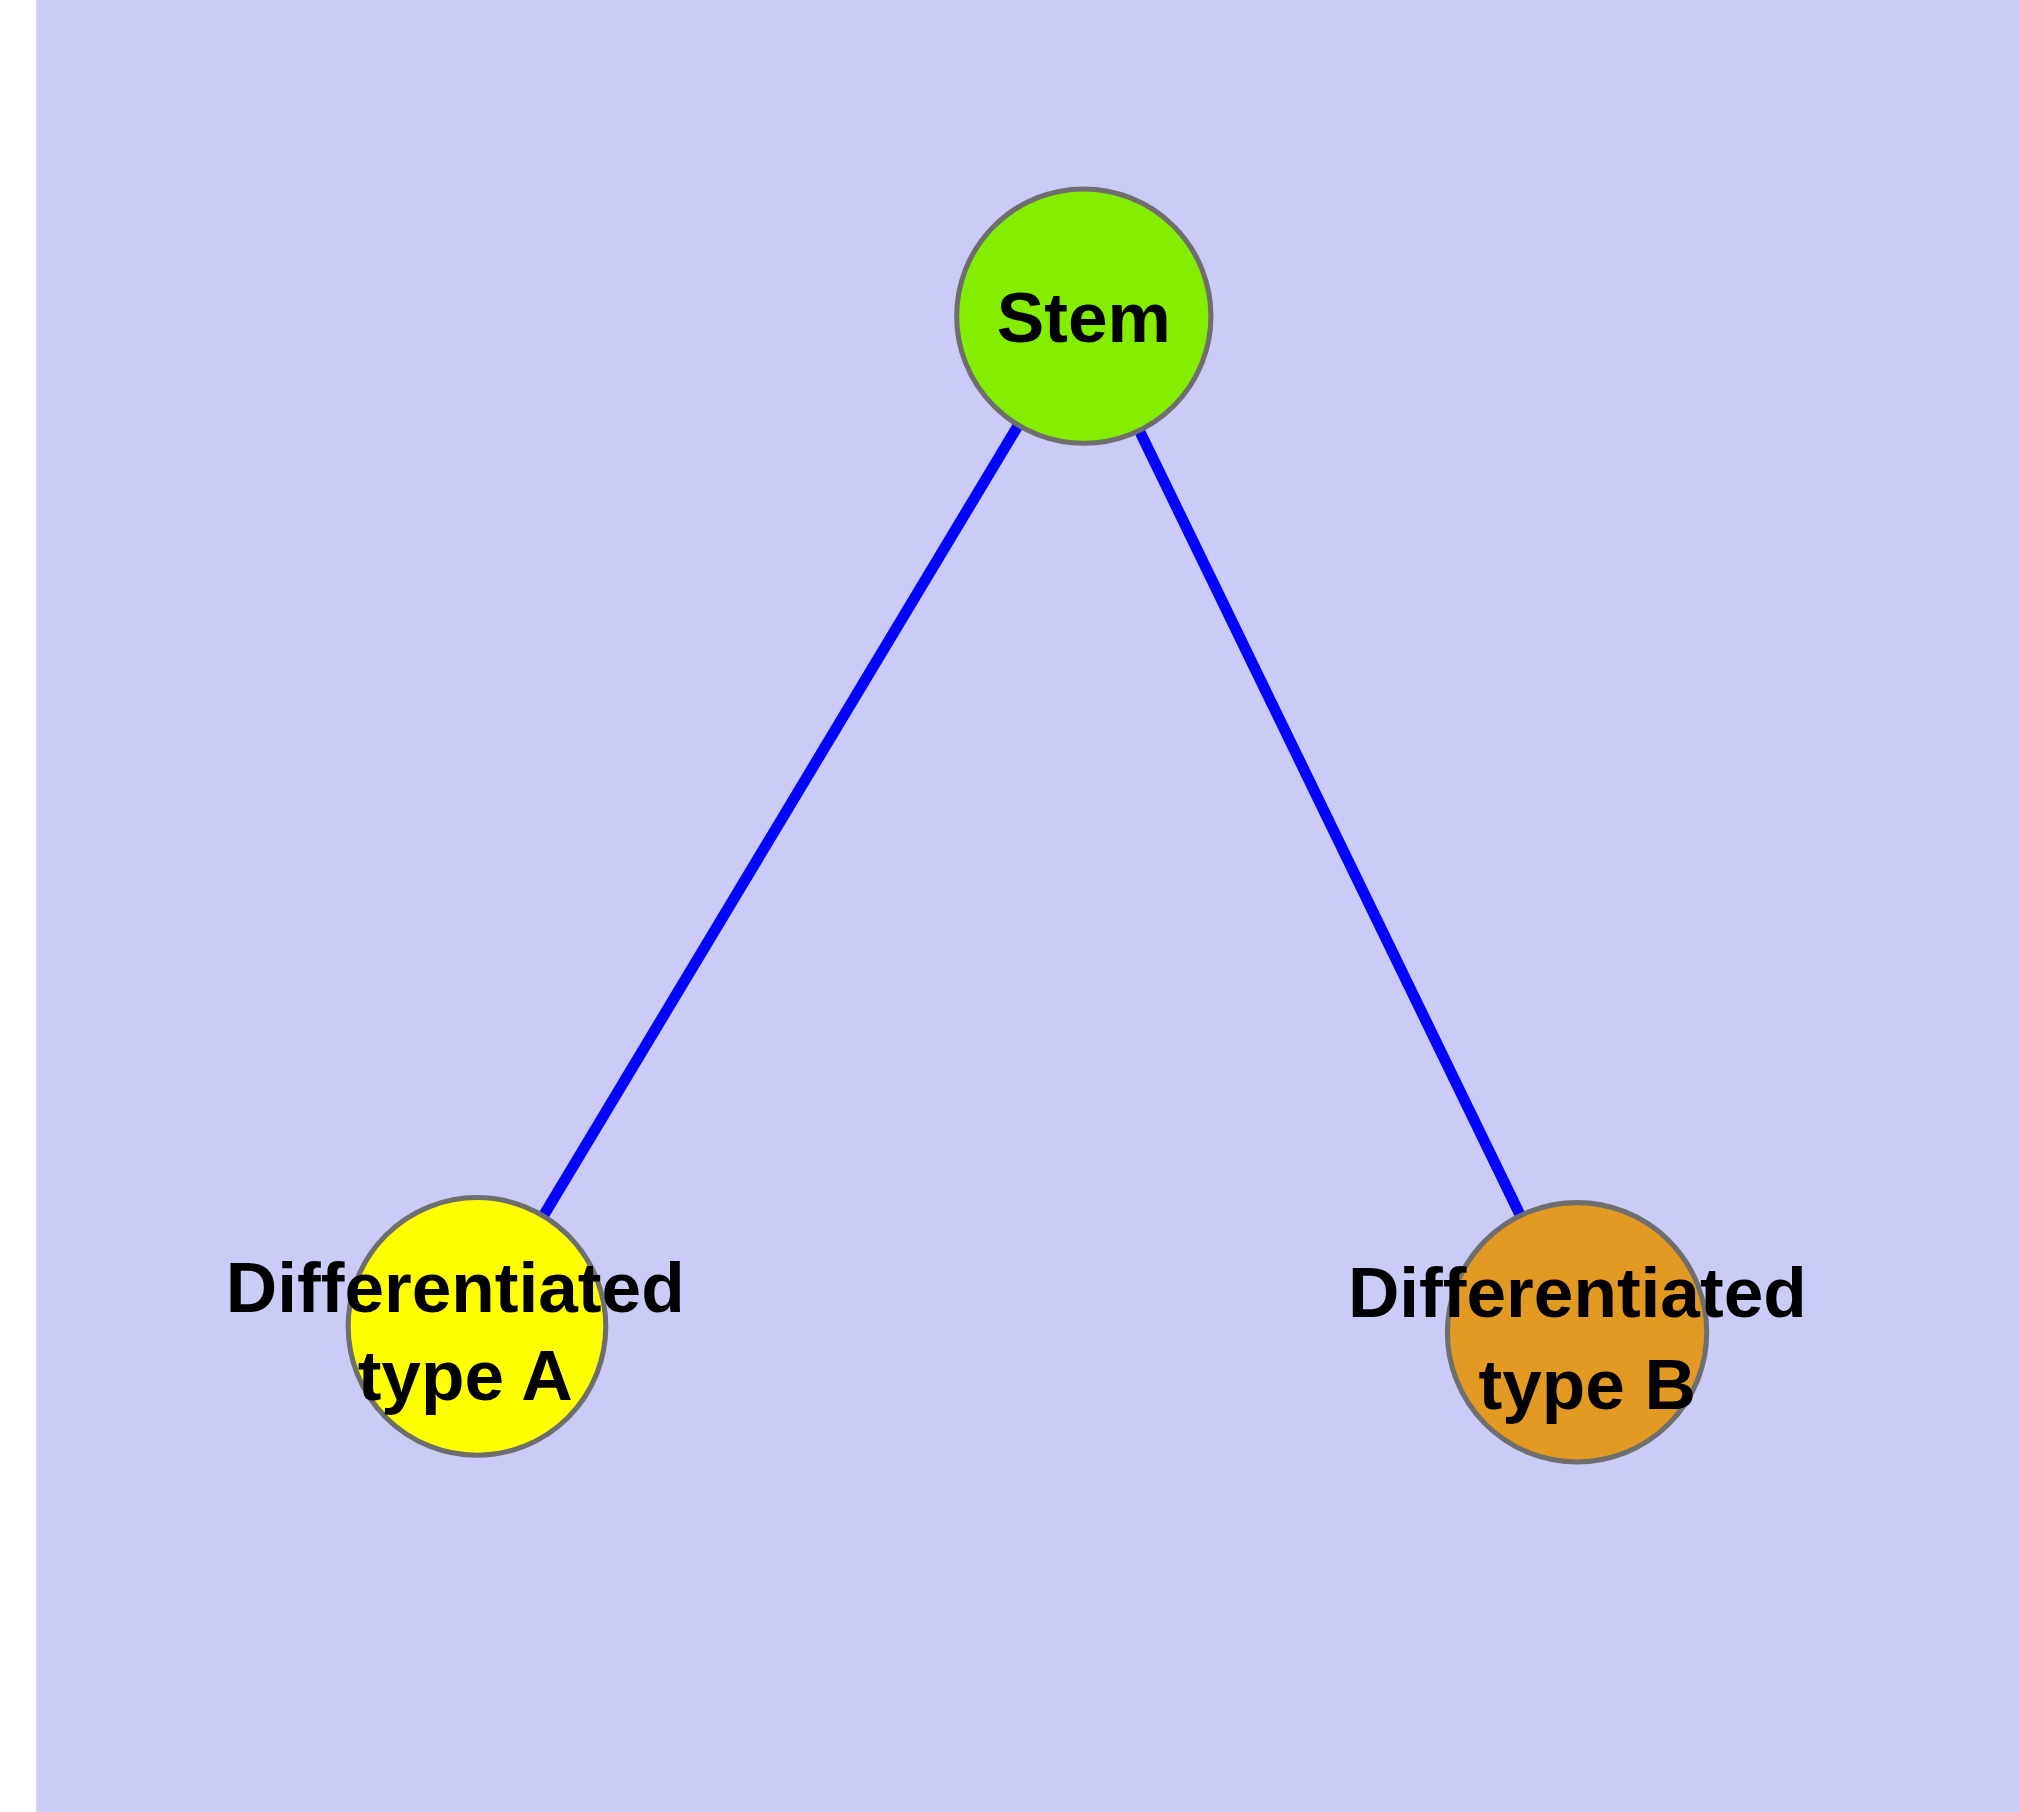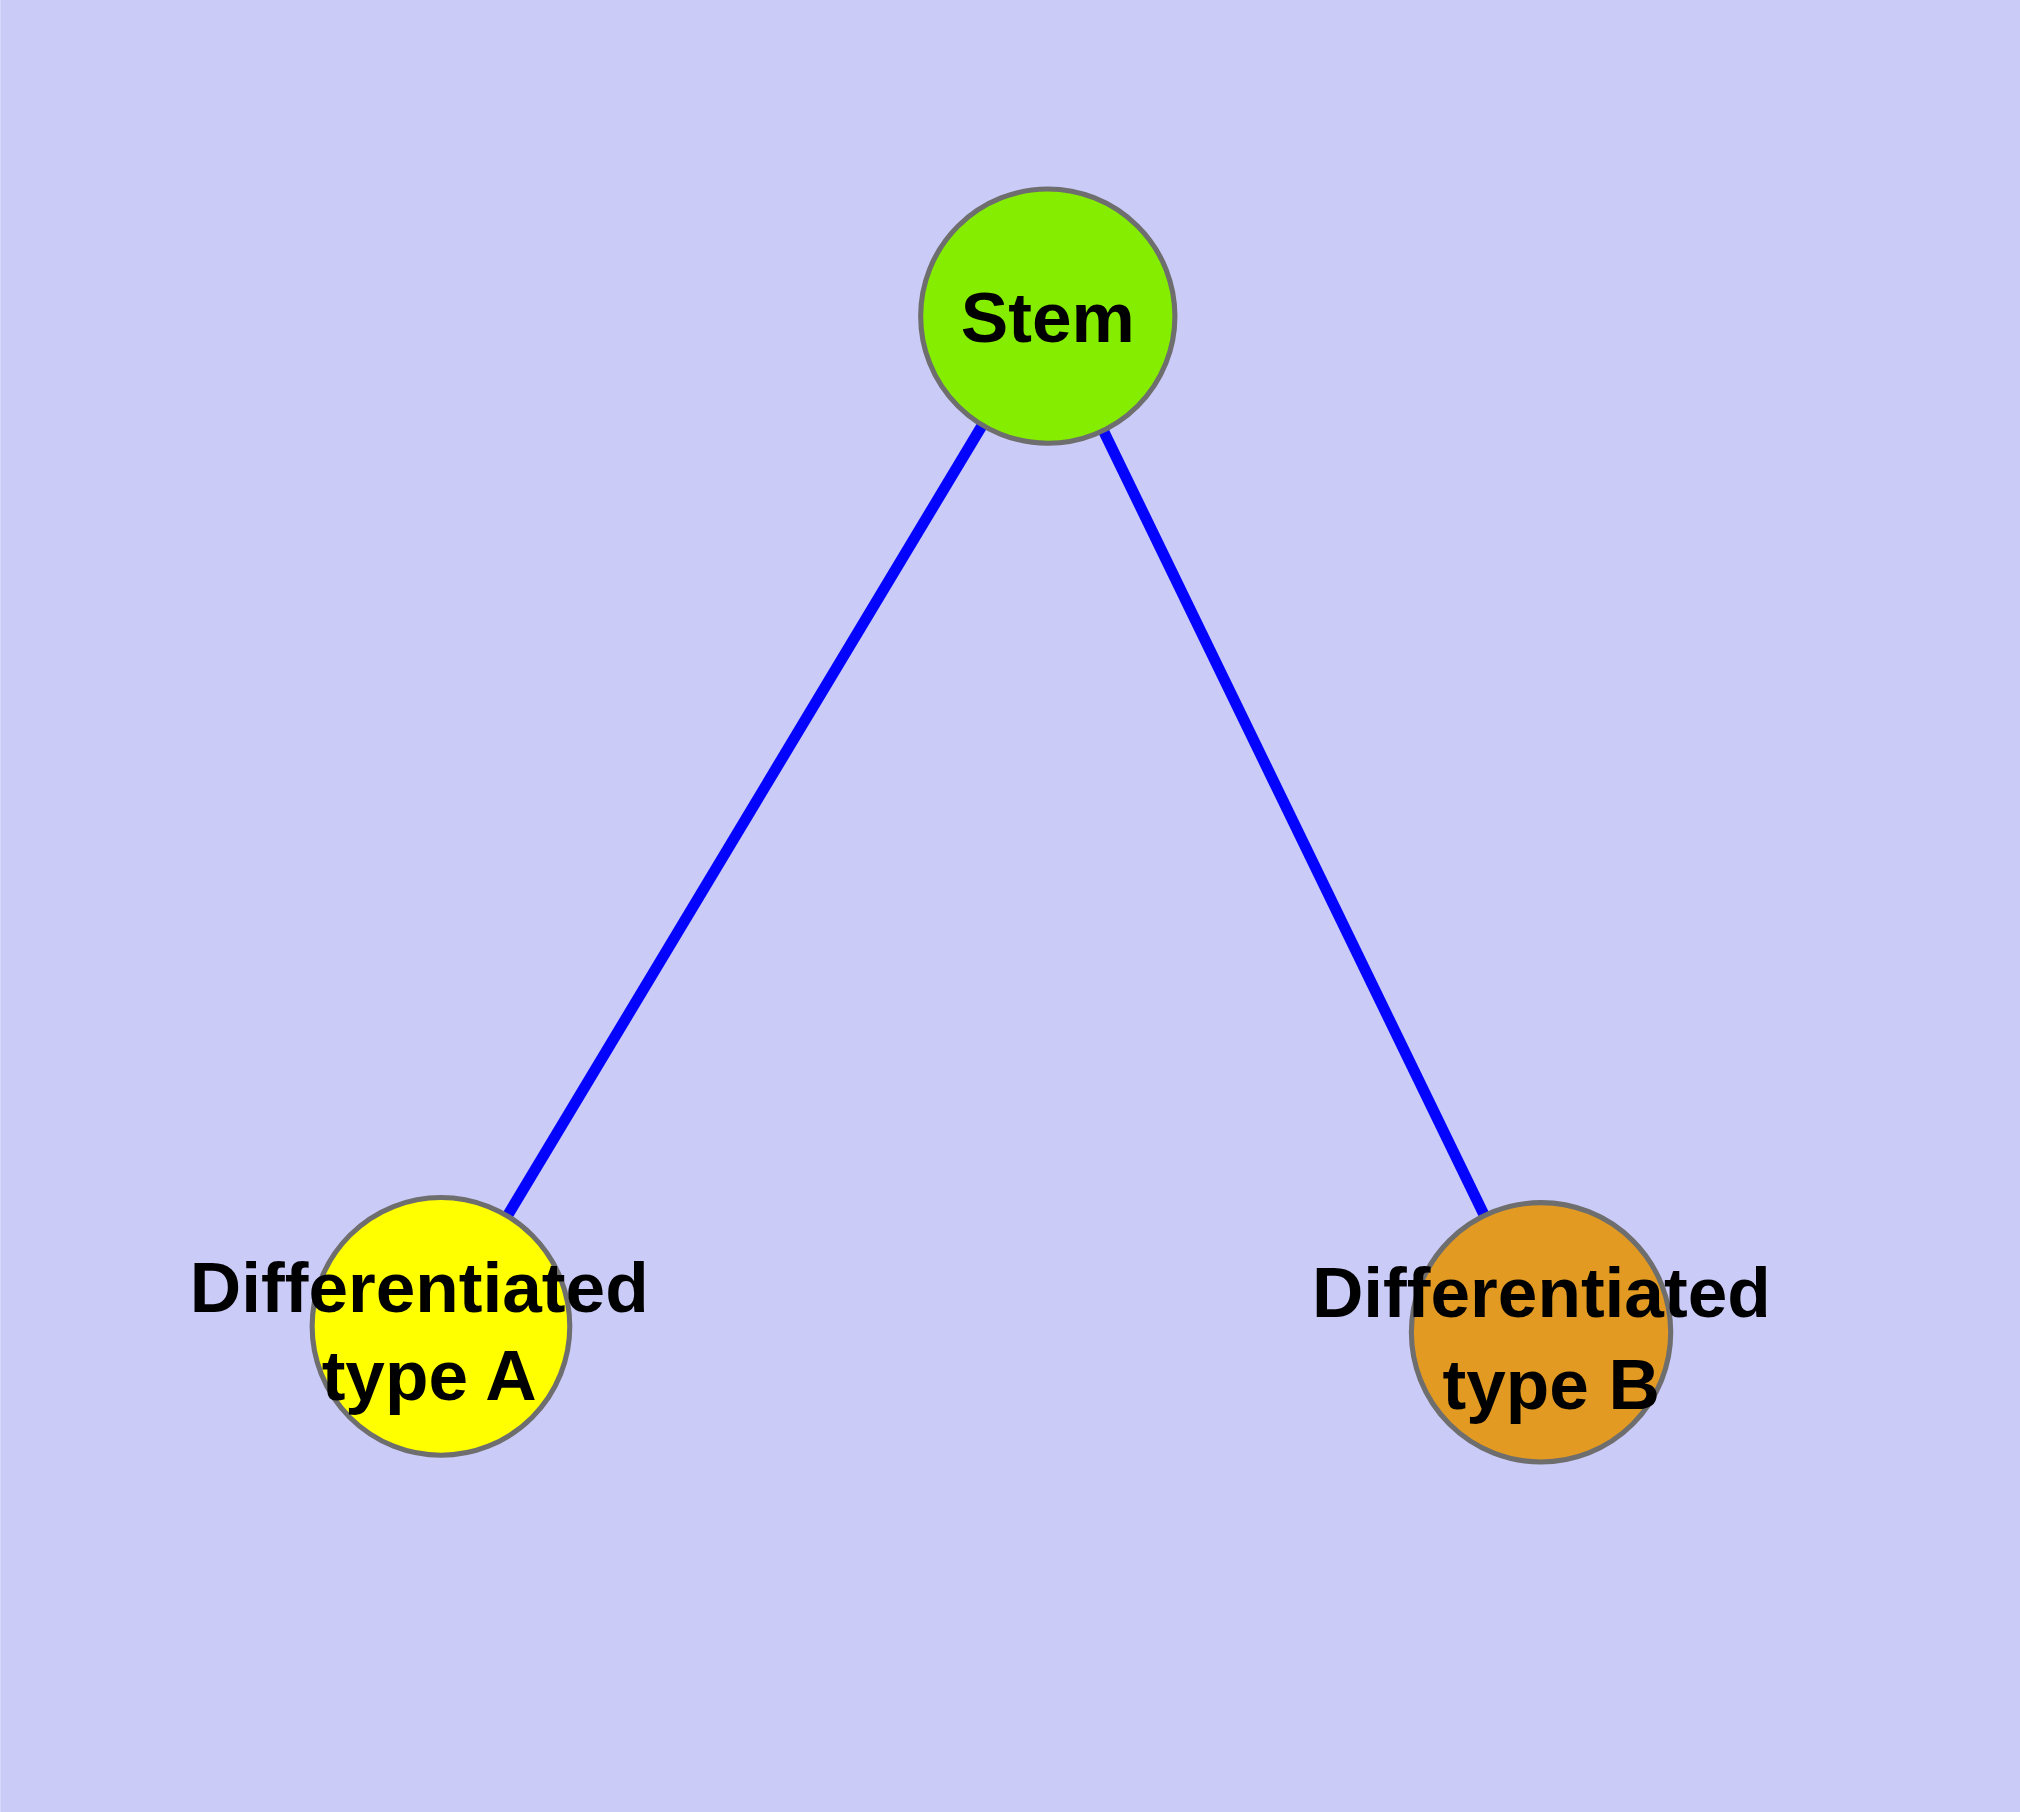--- a/index.html
+++ b/index.html
@@ -7,20 +7,21 @@
     padding: 0;
     width: 2021px;
     height: 1812px;
     overflow: hidden;
     font-family: "Liberation Sans", sans-serif;
   }
   .stage {
     position: relative;
     width: 1661px;
     height: 1812px;
+    padding-left: 36px;
   }
   svg { display: block; }
   .edge {
     stroke-width: 13px;
     stroke-linecap: butt;
     fill: none;
   }
   .node-circle {
     stroke-width: 6px;
   }

